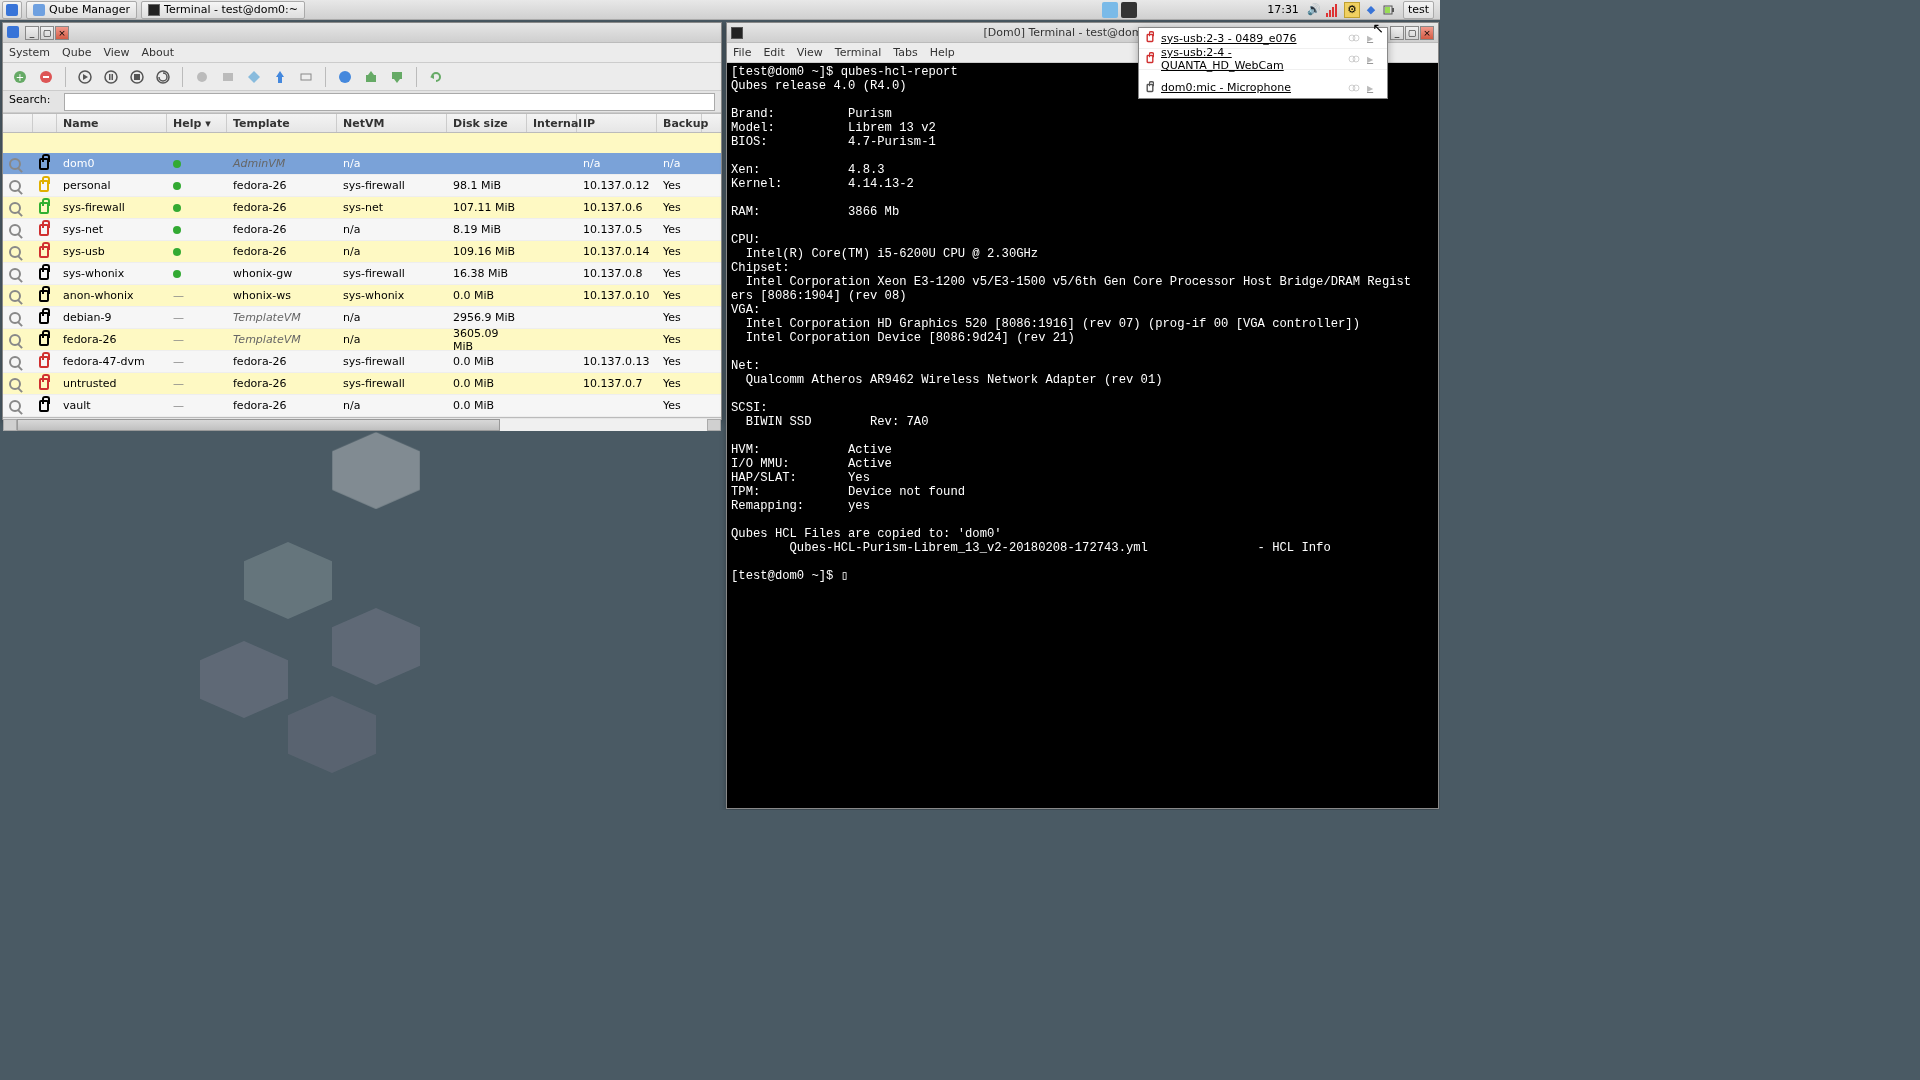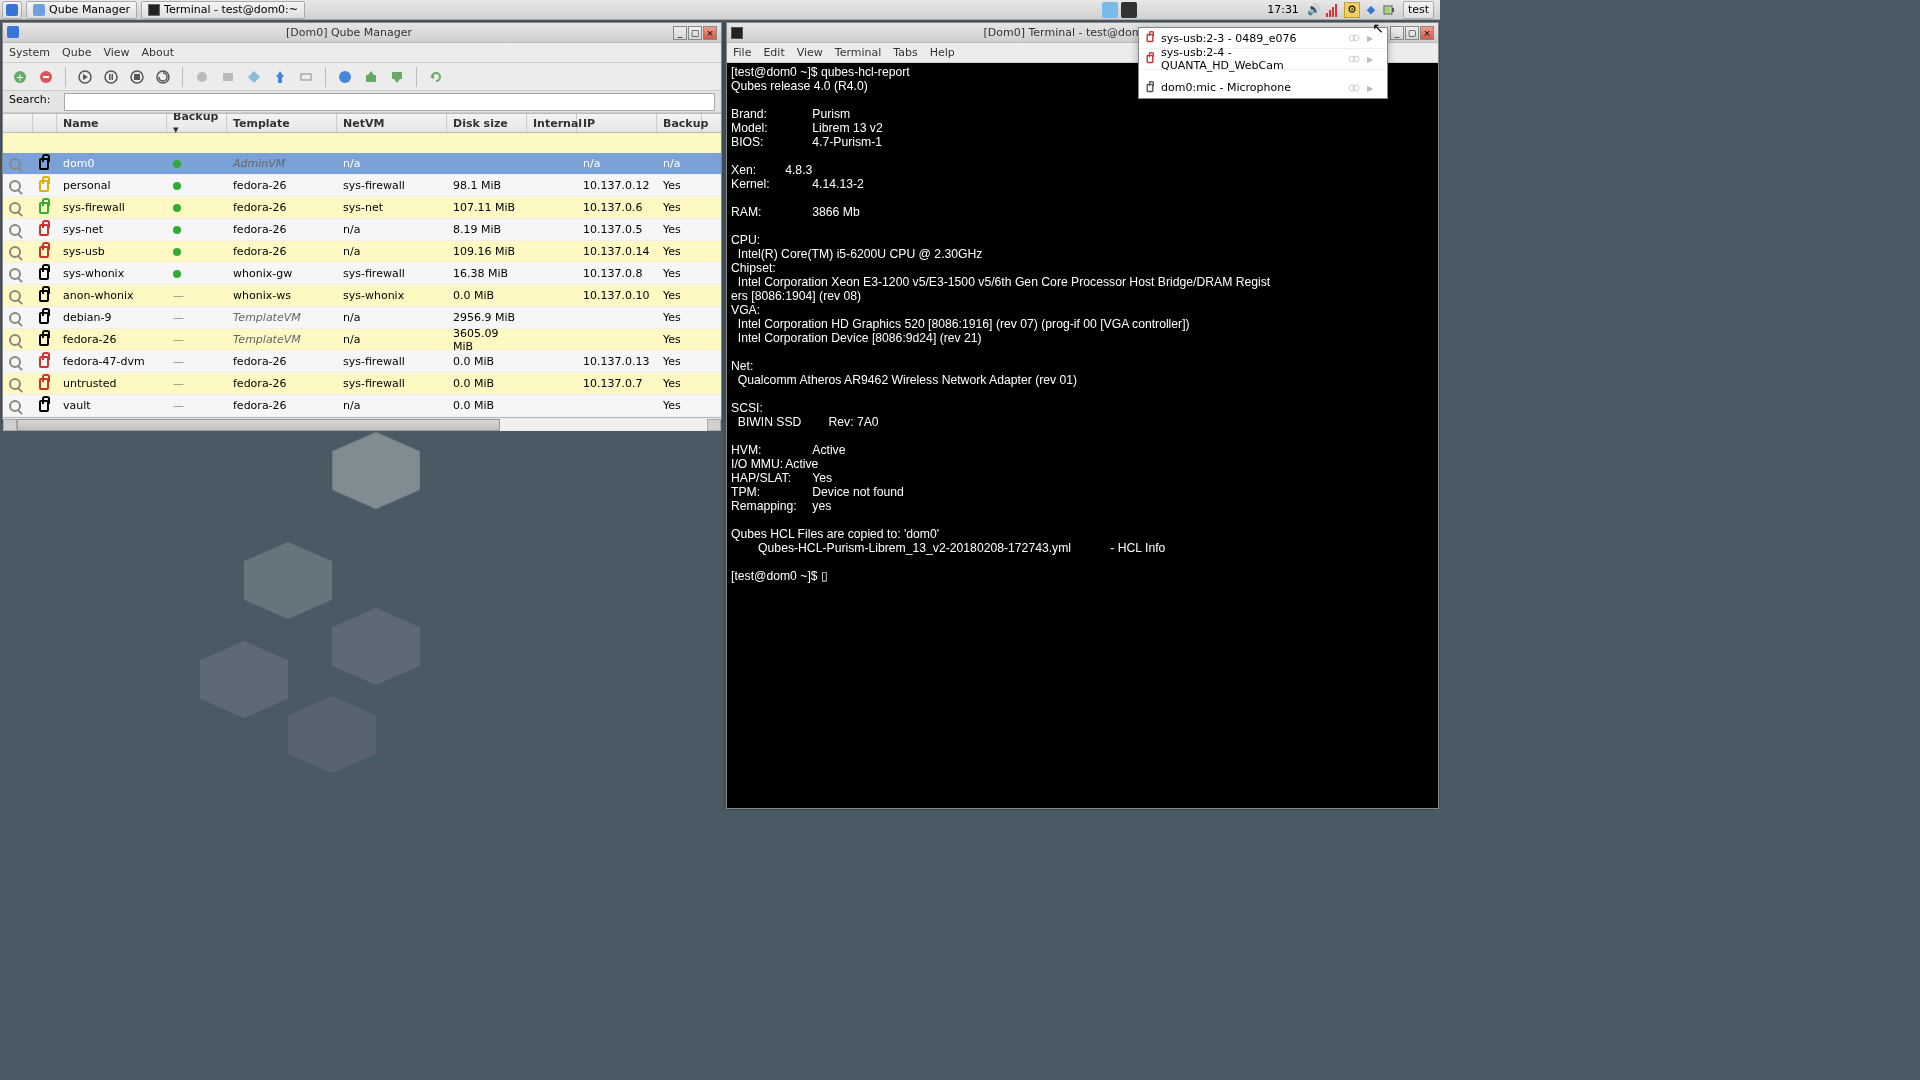--- a/index.html
+++ b/index.html
@@ -160,21 +160,21 @@
 .template-vm{font-style:italic;color:#666;}
 .scrollbar-bottom{height:14px;background:#e6e6e6;border-top:1px solid #bbb;display:flex;align-items:center;}
 .scrollbar-bottom .sb-btn{width:14px;height:12px;background:#d0d0d0;border:1px solid #aaa;}
 .scrollbar-bottom .sb-track{flex:1;height:12px;background:#f0f0f0;position:relative;}
 .scrollbar-bottom .sb-thumb{position:absolute;left:0;top:0;height:12px;width:70%;background:linear-gradient(#d8d8d8,#c0c0c0);border:1px solid #999;}
 
 
 .terminal-body {
   background: #000;
   color: #fff;
-  font-family: Liberation Sans, sans-serif;
+  font-family: Liberation Mono, monospace;
   font-size: 12.2px;
   line-height: 14px;
   padding: 2px 4px;
   white-space: pre;
   height: calc(100% - 40px);
   overflow: hidden;
 }
 
 
 .device-popup {
@@ -188,20 +188,21 @@
   z-index: 200;
 }
 .device-popup .dev-row {
   display: flex;
   align-items: center;
   height: 21px;
   padding: 0 6px;
   gap: 6px;
   border-bottom: 1px solid #f0f0f0;
   cursor: pointer;
+  text-decoration: underline;
 }
 .device-popup .dev-row:last-child{border-bottom:none;margin-top:7px;}
 .dev-text{flex:1;font-size:11px;}
 .dev-act{width:14px;height:14px;opacity:0.4;}
 .dev-act.arrow::after{content:"▶";font-size:8px;color:#555;}
 
 
 .desktop-logo {
   position: absolute;
   left: 200px;
@@ -272,21 +273,20 @@
       <span>test</span>
     </div>
   </div>
 </div>
 
 <div class="window" style="left:2px;top:22px;width:720px;height:398px;">
   <div class="titlebar">
     <div class="title-icon">
         <div class="qubes-logo" style="width:12px;height:12px;"></div>
       </div>
-    <span class="title-text">[Dom0] Qube Manager</span>
     <div class="win-controls">
       <div class="win-btn">_</div>
       <div class="win-btn">▢</div>
       <div class="win-btn close">×</div>
     </div>
   </div>
   <div class="menubar">
     <span>System</span>
     <span>Qube</span>
     <span>View</span>
@@ -385,21 +385,21 @@
   </div>
   <div class="search-row">
     <span>Search:</span>
     <input type="text" style="">
   </div>
   <div class="table-wrap">
     <div class="table-header">
       <div class="col c-icon"></div>
       <div class="col c-lock"></div>
       <div class="col c-name">Name</div>
-      <div class="col c-state">Backup ▾</div>
+      <div class="col c-state">Help ▾</div>
       <div class="col c-template">Template</div>
       <div class="col c-netvm">NetVM</div>
       <div class="col c-disk">Disk size</div>
       <div class="col c-internal">Internal</div>
       <div class="col c-ip">IP</div>
       <div class="col c-backup">Backup</div>
     </div>
     <div class="table-body" id="qm-rows">
         <div class="row selected">
           <div class="cell col c-icon">

